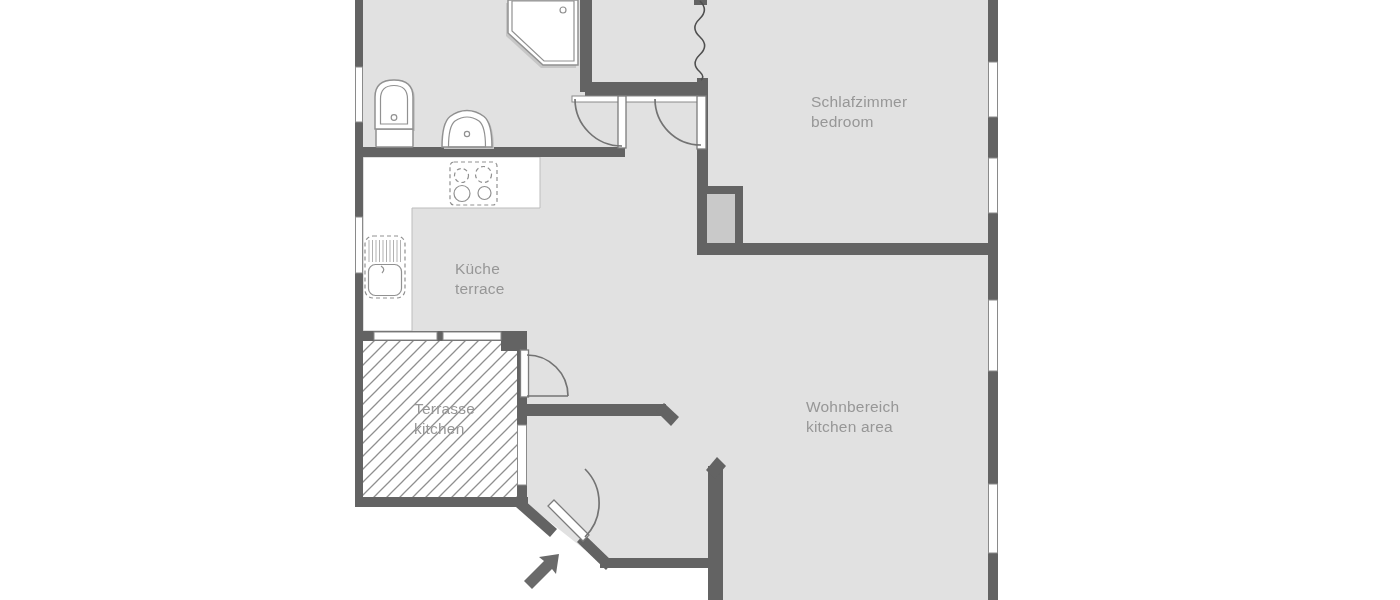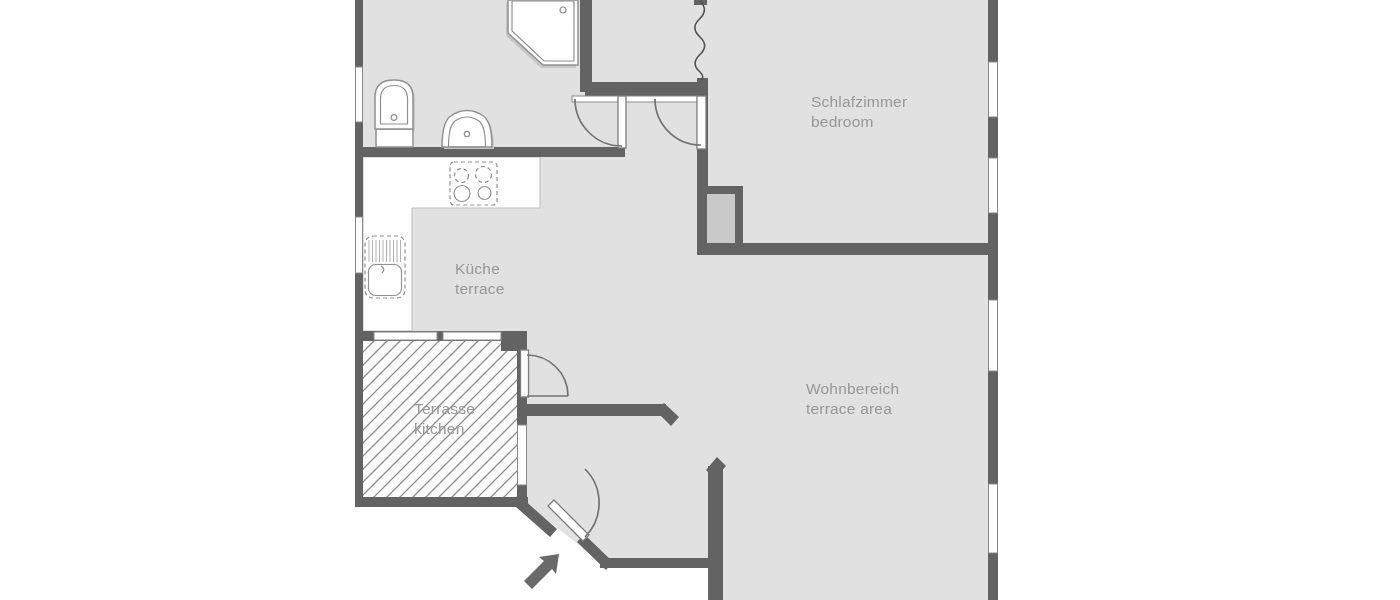--- a/index.html
+++ b/index.html
@@ -126,21 +126,21 @@
   </svg>
 
   <div class="room-label" style="left:811px;top:92px;">
     <span>Schlafzimmer</span>
     <span>bedroom</span>
   </div>
   <div class="room-label" style="left:455px;top:259px;">
     <span>Küche</span>
     <span>terrace</span>
   </div>
-  <div class="room-label" style="left:806px;top:379px;">
+  <div class="room-label" style="left:806px;top:397px;">
     <span>Wohnbereich</span>
-    <span>terrace area</span>
+    <span>kitchen area</span>
   </div>
   <div class="room-label" style="left:414px;top:399px;">
     <span>Terrasse</span>
     <span>kitchen</span>
   </div>
 </div>
 
 </body></html>

